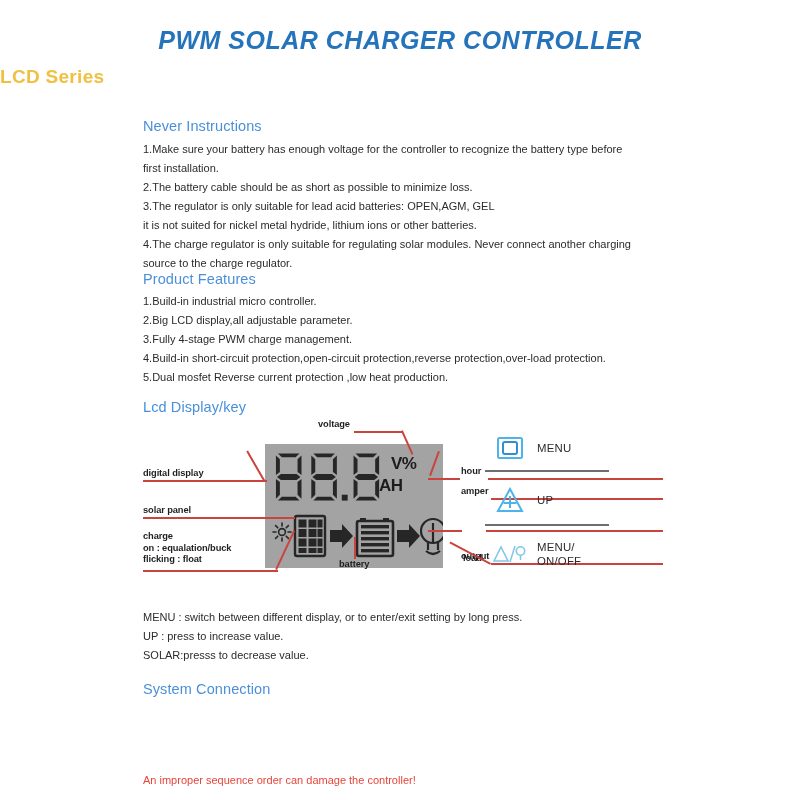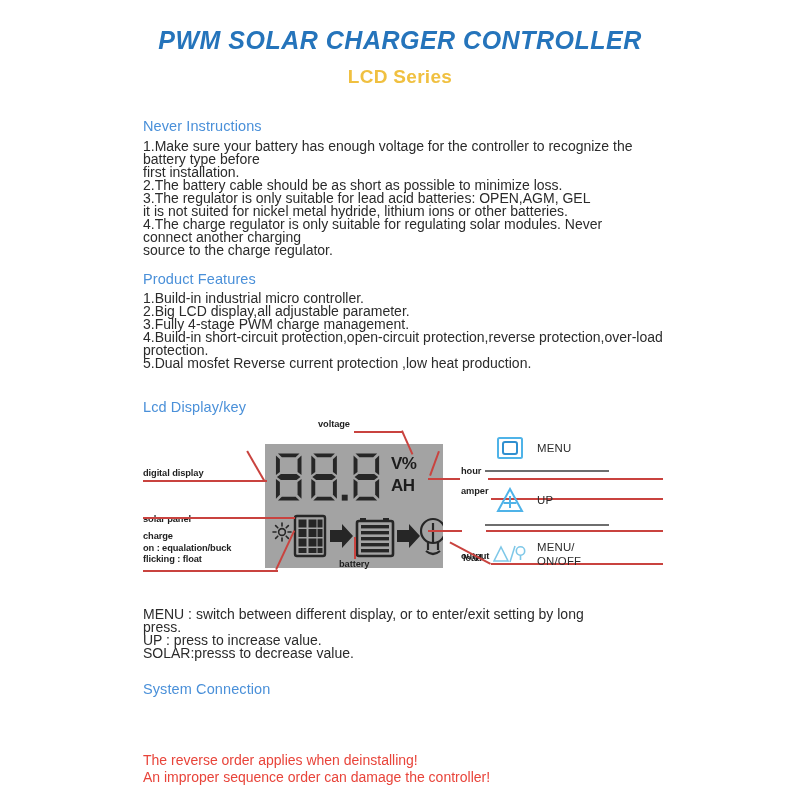--- a/index.html
+++ b/index.html
@@ -13,35 +13,35 @@
 
   
   .main-title {
     position: absolute; left: 0; top: 26px; width: 800px;
     text-align: center;
     font-size: 25px; font-style: italic; font-weight: bold;
     color: #2574bb; letter-spacing: 0.5px;
   }
   .sub-title {
     position: absolute; left: 0; top: 66px; width: 800px;
-    text-align: center;
+    text-align: left;
     font-size: 19px; font-weight: bold;
     color: #f0c040; letter-spacing: 0.3px;
   }
 
   
   .section-head {
     position: absolute; left: 143px;
     font-size: 14.5px; color: #4a90d9; font-weight: normal;
     letter-spacing: 0.1px;
   }
   .body-text {
     position: absolute; left: 143px;
-    font-size: 14px; color: #2b2b2b;
-    line-height: 13px;
+    font-size: 11px; color: #2b2b2b;
+    line-height: 19px;
     white-space: pre-line;
   }
   .body-text.red { color: #e8443a; }
 
   
   .diagram { position: absolute; left: 143px; top: 418px; width: 520px; height: 175px; }
 
   .lcd {
     position: absolute; left: 122px; top: 26px;
     width: 178px; height: 124px;
@@ -54,21 +54,21 @@
   }
   svg { display: block; }
 
   .unit {
     position: absolute;
     font-family: "Liberation Sans", sans-serif;
     font-weight: bold; color: #1c1c1c;
     font-size: 17px; letter-spacing: -0.5px;
   }
   .unit.vp { left: 126px; top: 10px; }
-  .unit.ah { left: 126px; top: 32px; }
+  .unit.ah { left: 114px; top: 32px; }
 
   .icon-row { position: absolute; left: 6px; top: 66px; width: 172px; height: 52px; }
 
   
   .lbl {
     position: absolute;
     font-size: 9.3px; color: #1f1f1f;
     font-weight: bold;
     line-height: 11.5px;
     white-space: pre-line;
@@ -220,21 +220,21 @@
     </div>
 
     <div class="lbl" style="left:175px;top:1px;">voltage</div>
     <div class="leader h" style="left:211px;top:13px;width:48px;"></div>
     <div class="leader" style="left:258px;top:13px;width:1.8px;height:26px;transform:rotate(-24deg);transform-origin:top left;"></div>
 
     <div class="lbl" style="left:0px;top:50px;">digital display</div>
     <div class="leader h" style="left:0px;top:62px;width:124px;"></div>
     <div class="leader" style="left:122px;top:62px;width:1.8px;height:34px;transform:rotate(150deg);transform-origin:top left;"></div>
 
-    <div class="lbl" style="left:0px;top:87px;margin-top:9px;">solar panel</div>
+    <div class="lbl" style="left:0px;top:87px;">solar panel</div>
     <div class="leader h" style="left:0px;top:99px;width:152px;"></div>
 
     <div class="lbl" style="left:0px;top:113px;">charge
 on : equalation/buck
 flicking : float</div>
     <div class="leader h" style="left:0px;top:152px;width:135px;"></div>
     <div class="leader" style="left:134px;top:152px;width:1.8px;height:43px;transform:rotate(-155deg);transform-origin:top left;"></div>
 
     <div class="lbl" style="left:318px;top:48px;">hour</div>
     <div class="leader h" style="left:285px;top:60px;width:32px;"></div>
@@ -295,16 +295,15 @@
       <div class="key-label">MENU/
 ON/OFF</div>
     </div>
   </div>
 
   <div class="body-text" style="top:608px;width:450px;">MENU : switch between different display,   or to enter/exit setting by long press.
 UP : press to increase value.
 SOLAR:presss to decrease value.</div>
 
   <div class="section-head" style="top:681px;">System Connection</div>
-  <div class="body-text red" style="top:754px;width:470px;">The reverse order applies when deinstalling!</div>
   <div class="body-text red" style="top:771px;width:470px;">An improper sequence order can damage the controller!</div>
 
 </div>
 
 </body></html>

